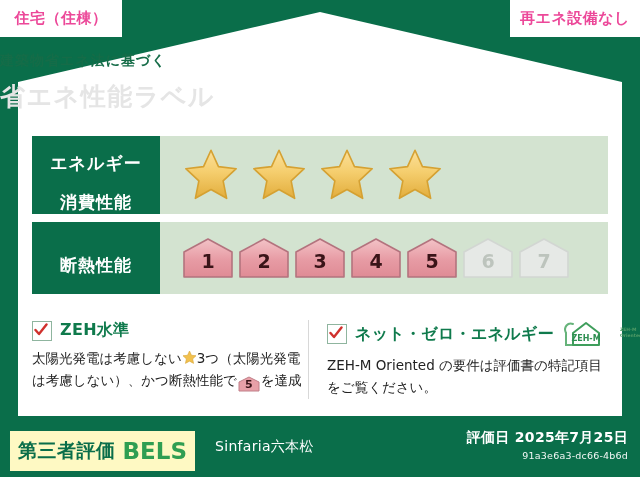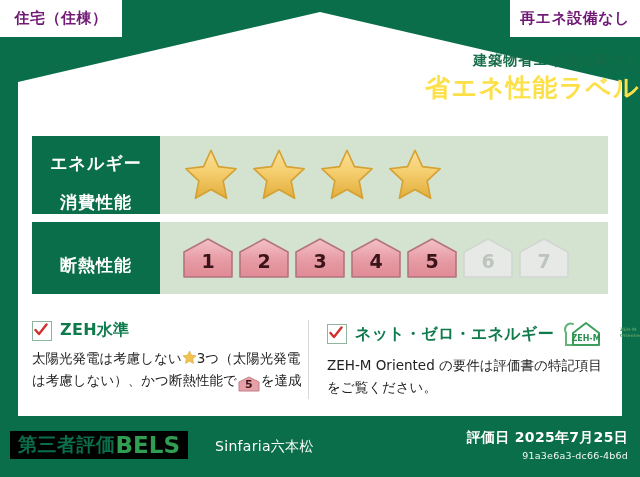--- a/index.html
+++ b/index.html
@@ -6,43 +6,43 @@
   body{
     width:640px;height:477px;overflow:hidden;
     background:#0a6e4a;
     font-family:"DejaVu Sans","Liberation Sans",sans-serif;
     -webkit-font-smoothing:antialiased;
   }
   .label-root{position:relative;width:640px;height:477px;background:#0a6e4a;}
 
   
   .corner-badge{
-    position:absolute;background:#ffffff;color:#701a75;
+    position:absolute;background:#ffffff;color:#ec4899;
     font-weight:bold;font-size:15px;letter-spacing:.5px;
     display:flex;align-items:center;justify-content:center;
   }
   .corner-left{left:0;top:0;width:122px;height:37px;}
   .corner-right{right:0;top:0;width:130px;height:37px;}
 
   
   .house{
     position:absolute;left:18px;top:12px;width:604px;height:404px;
     background:#ffffff;
     clip-path:polygon(0 70px, 50% 0, 100% 70px, 100% 100%, 0 100%);
   }
 
   
-  .title-wrap{position:absolute;left:0;top:52px;width:640px;text-align:right;}
+  .title-wrap{position:absolute;left:0;top:52px;width:640px;text-align:left;}
   .title-small{
     color:#156c48;font-size:14px;font-weight:bold;letter-spacing:1px;
     line-height:1.2;
   }
   .title-big{
-    color:#fde047;font-size:25px;font-weight:bold;letter-spacing:1.5px;
-    line-height:1.3;margin-top:3px;
+    color:#e5e5e5;font-size:25px;font-weight:bold;letter-spacing:1.5px;
+    line-height:1.3;margin-top:12px;
   }
 
   
   .rows{position:absolute;left:32px;top:136px;width:576px;}
   .row{display:flex;align-items:stretch;margin-bottom:8px;}
   .row-label{
     width:128px;min-height:72px;background:#0a6e4a;color:#ffffff;
     font-size:17px;font-weight:bold;line-height:1.35;letter-spacing:1px;
     display:flex;flex-direction:column;align-items:center;justify-content:center;
     text-align:center;flex:none;
@@ -101,22 +101,22 @@
   .zehm-logo{display:flex;align-items:center;gap:12px;flex:none;}
   .zehm-logo svg{display:block;}
   .zehm-sub{
     font-size:4.5px;line-height:1.25;color:#4f9a66;font-weight:bold;
     padding-bottom:3px;white-space:nowrap;
   }
 
   
   .footer{position:absolute;left:0;bottom:0;width:640px;height:56px;}
   .bels-badge{
-    position:absolute;left:10px;top:10px;height:28px;background:#000000;
-    display:flex;align-items:center;padding:0 8px;
+    position:absolute;left:10px;top:10px;height:40px;background:#fef9c3;
+    display:flex;align-items:center;padding:0 8px;gap:7px;
   }
   .bels-jp{color:#0a6e4a;font-size:19px;font-weight:bold;letter-spacing:.5px;}
   .bels-en{color:#2f9e52;font-size:23px;font-weight:bold;letter-spacing:0px;}
   .prop-name{
     position:absolute;left:215px;top:17px;color:#ffffff;
     font-size:14px;letter-spacing:.3px;
   }
   .footer-right{
     position:absolute;right:12px;top:8px;text-align:right;color:#ffffff;
   }

